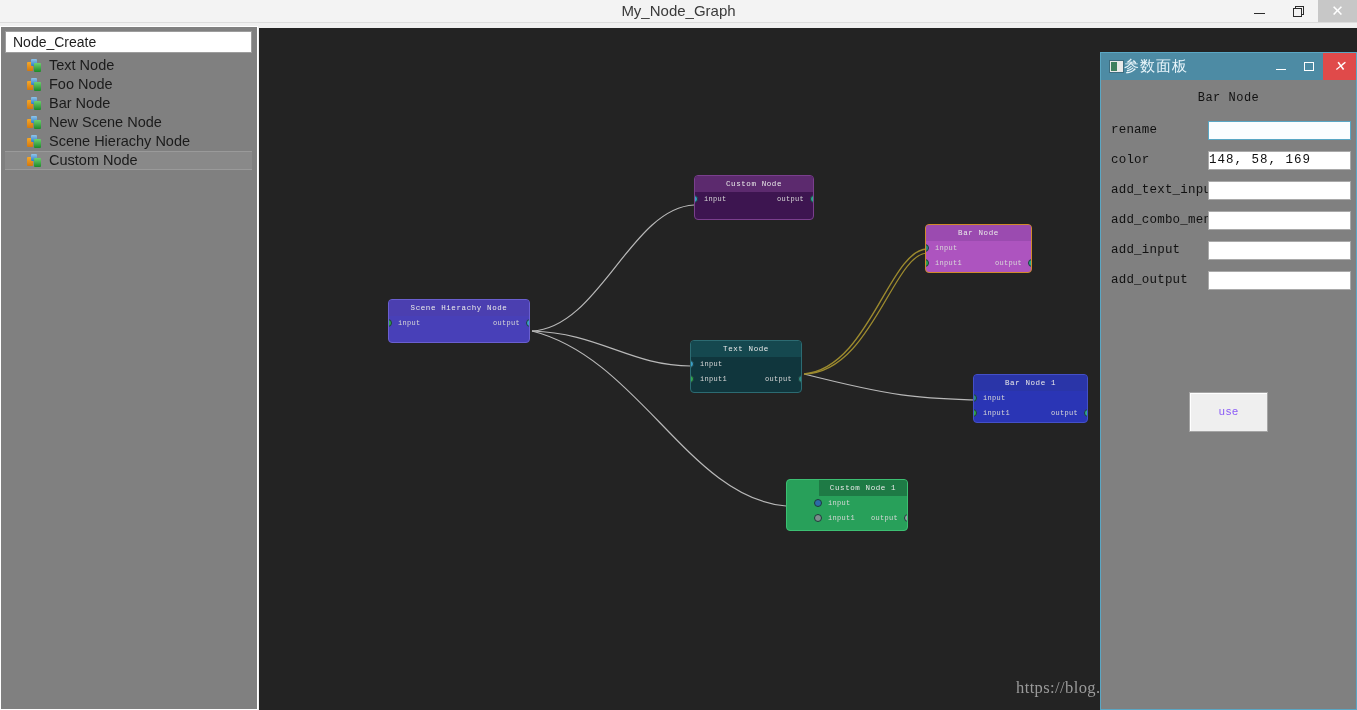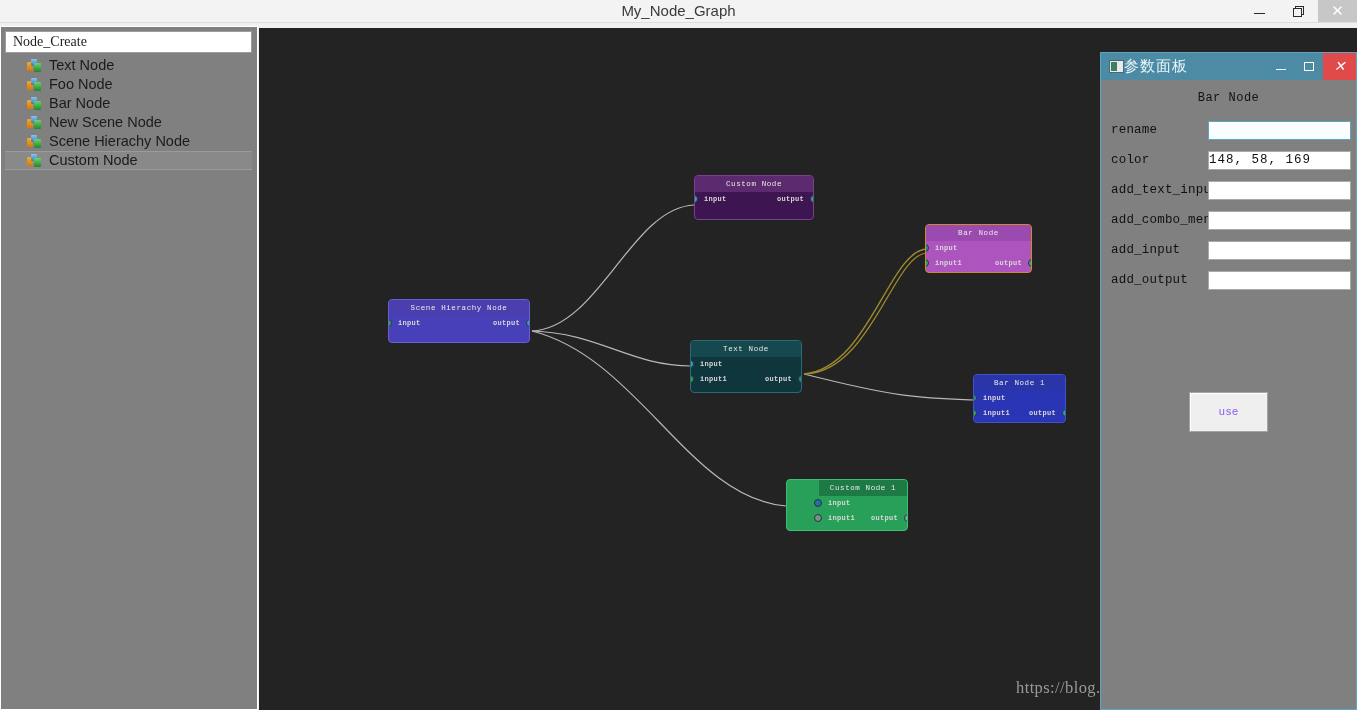--- a/index.html
+++ b/index.html
@@ -35,21 +35,21 @@
   .sidebar{
     position:absolute;left:0;top:26px;width:258px;height:684px;
     background:#808080;border:1px solid #ffffff;box-sizing:border-box;
   }
   .sb-header{
     position:absolute;left:4px;top:4px;width:247px;height:22px;
     background:#ffffff;border:1px solid #9d9d9d;box-sizing:border-box;
   }
   .sb-header span{
     display:block;padding-left:7px;line-height:20px;font-size:14px;color:#1d1d1d;
-    font-family:Liberation Serif, serif;
+    font-family:Liberation Sans, sans-serif;
   }
   .sb-list{position:absolute;left:4px;top:29px;width:247px;}
   .sb-item{
     position:relative;height:19px;display:flex;align-items:center;
     padding-left:22px;box-sizing:border-box;
   }
   .sb-item.selected{background:#898989;border-top:1px solid #9a9a9a;border-bottom:1px solid #9a9a9a;}
   .sb-item .lbl{
     font-size:14.5px;color:#1b1b1b;line-height:19px;margin-left:7px;
     font-family:"Liberation Sans", sans-serif;
@@ -72,21 +72,21 @@
   .node{position:absolute;border-radius:4px;box-sizing:border-box;overflow:hidden;}
   .node .nhead{
     height:16px;line-height:16px;text-align:center;
     font-size:7.5px;color:#e9e9e9;letter-spacing:.6px;
     font-family:"Liberation Mono", monospace;
   }
   .node .nbody{position:relative;}
   .port-row{position:relative;height:15px;}
   .plabel{
     position:absolute;font-size:7px;color:#d8d8d8;line-height:15px;
-    font-family:"Liberation Mono", monospace;letter-spacing:.3px;font-weight:bold;
+    font-family:"Liberation Mono", monospace;letter-spacing:.3px;
   }
   .plabel.in{left:9px;}
   .plabel.out{right:9px;}
   .port{
     position:absolute;width:8px;height:8px;border-radius:50%;
     border:1.5px solid #1e3a3a;box-sizing:border-box;top:3px;
   }
   .port.in{left:-5px;}
   .port.out{right:-5px;}
 
@@ -282,21 +282,21 @@
               <span class="plabel in">input</span>
             </div>
             <div class="port-row">
               <span class="port in" style="background: rgb(47, 168, 79);"></span>
               <span class="plabel in">input1</span>
               <span class="port out" style="background: rgb(46, 143, 134);"></span>
               <span class="plabel out">output</span>
             </div>
           </div>
         </div>
-        <div class="node" style="left: 714px; top: 346px; width: 93px; height: 49px; background: rgb(42, 53, 181); border: 1px solid rgb(68, 80, 200);">
+        <div class="node" style="left: 714px; top: 346px; width: 115px; height: 49px; background: rgb(42, 53, 181); border: 1px solid rgb(68, 80, 200);">
           <div class="nhead" style="background: rgb(42, 53, 168);">Bar Node 1</div>
           <div class="nbody">
             <div class="port-row">
               <span class="port in" style="background: rgb(46, 143, 134);"></span>
               <span class="plabel in">input</span>
             </div>
             <div class="port-row">
               <span class="port in" style="background: rgb(47, 168, 79);"></span>
               <span class="plabel in">input1</span>
               <span class="port out" style="background: rgb(47, 168, 144);"></span>

